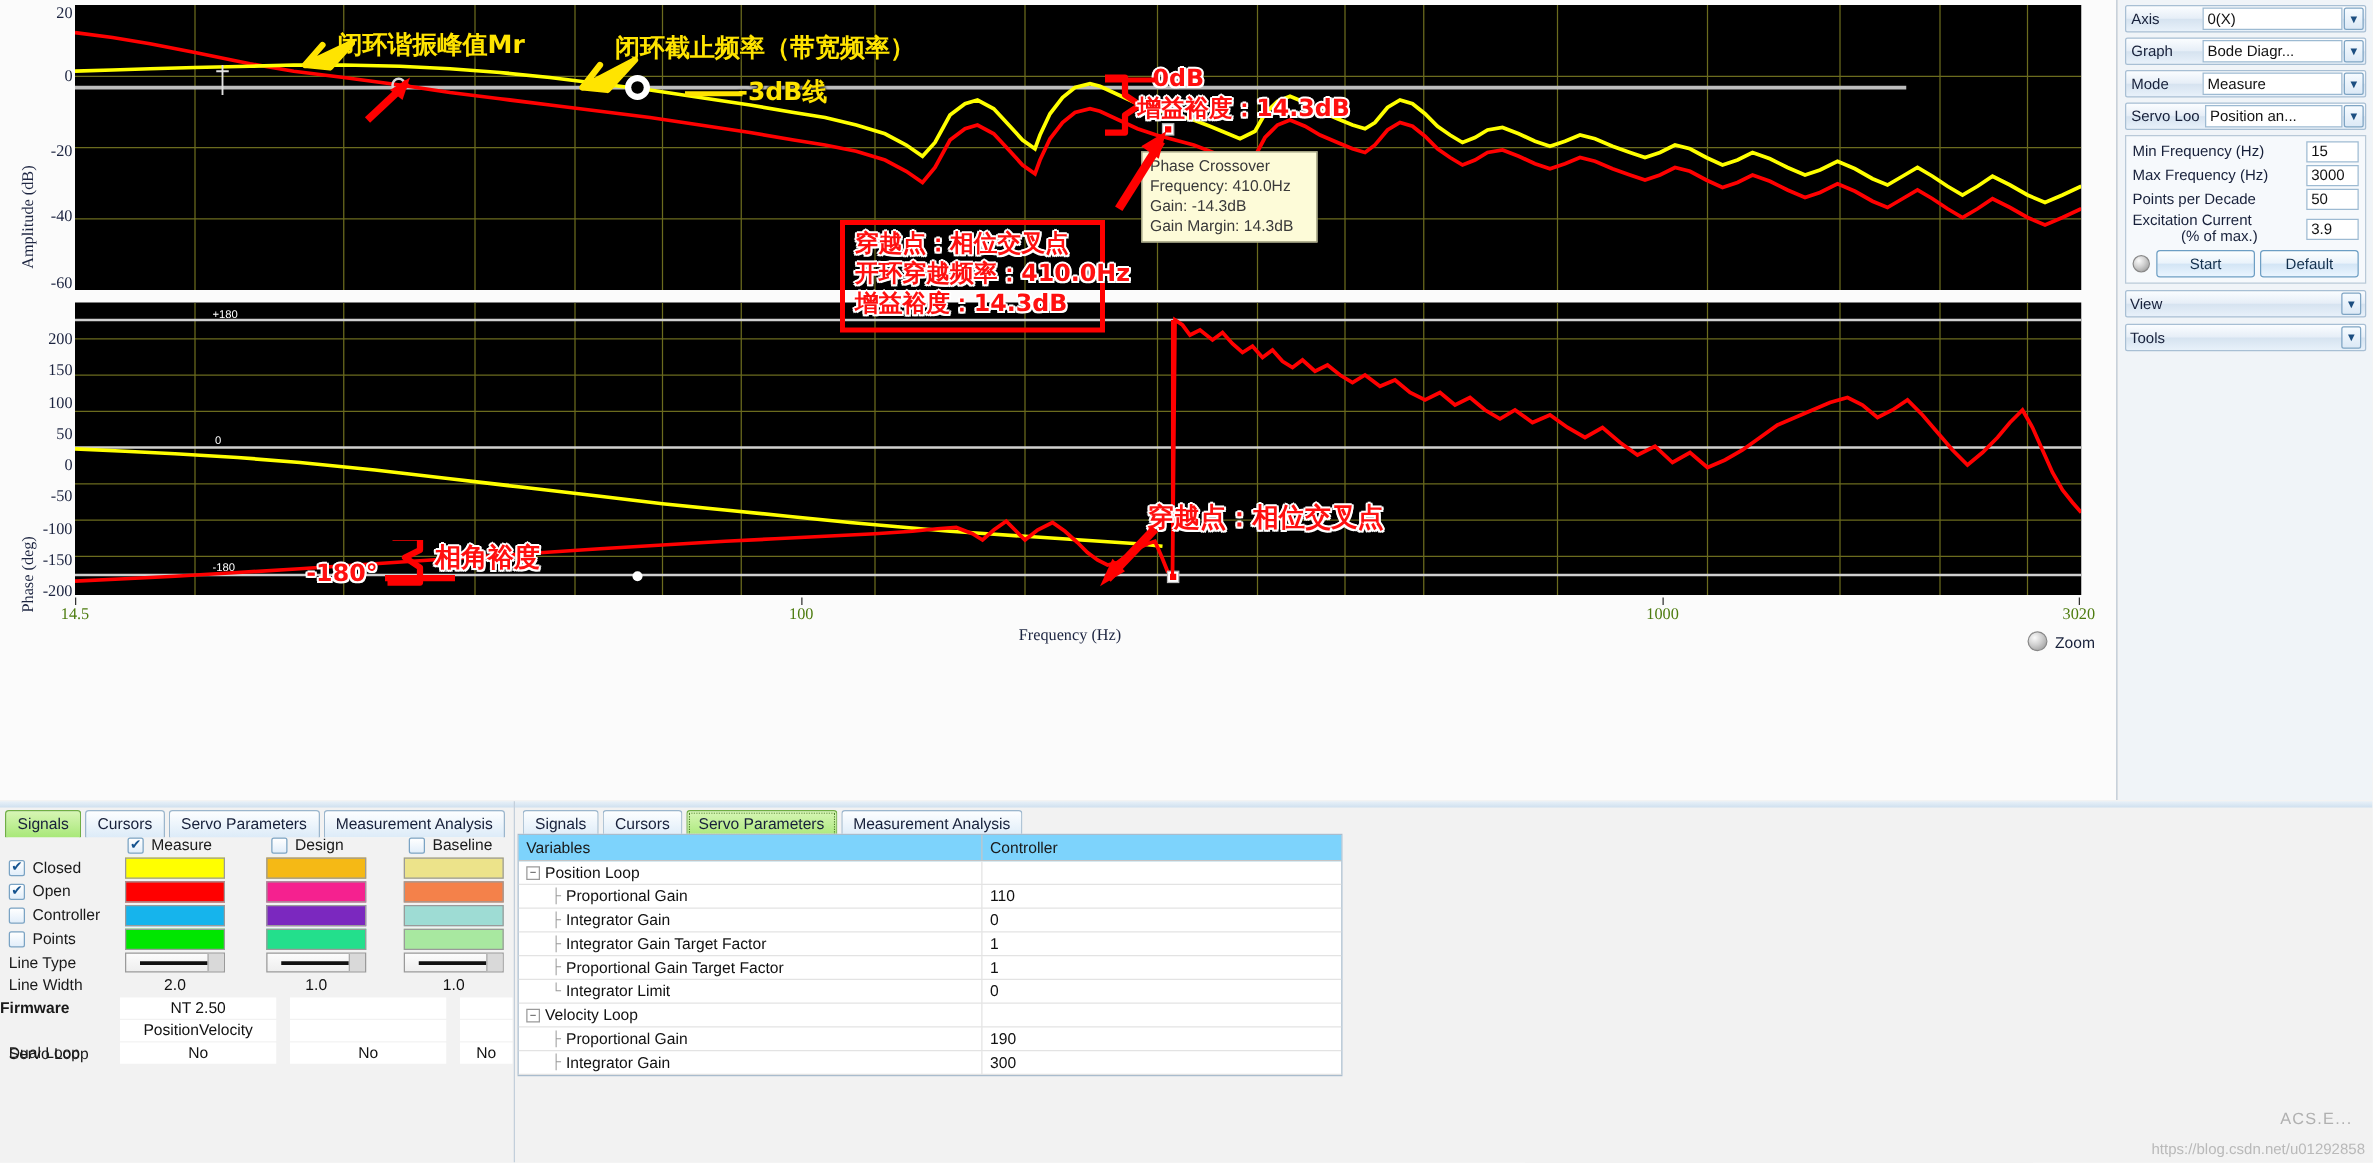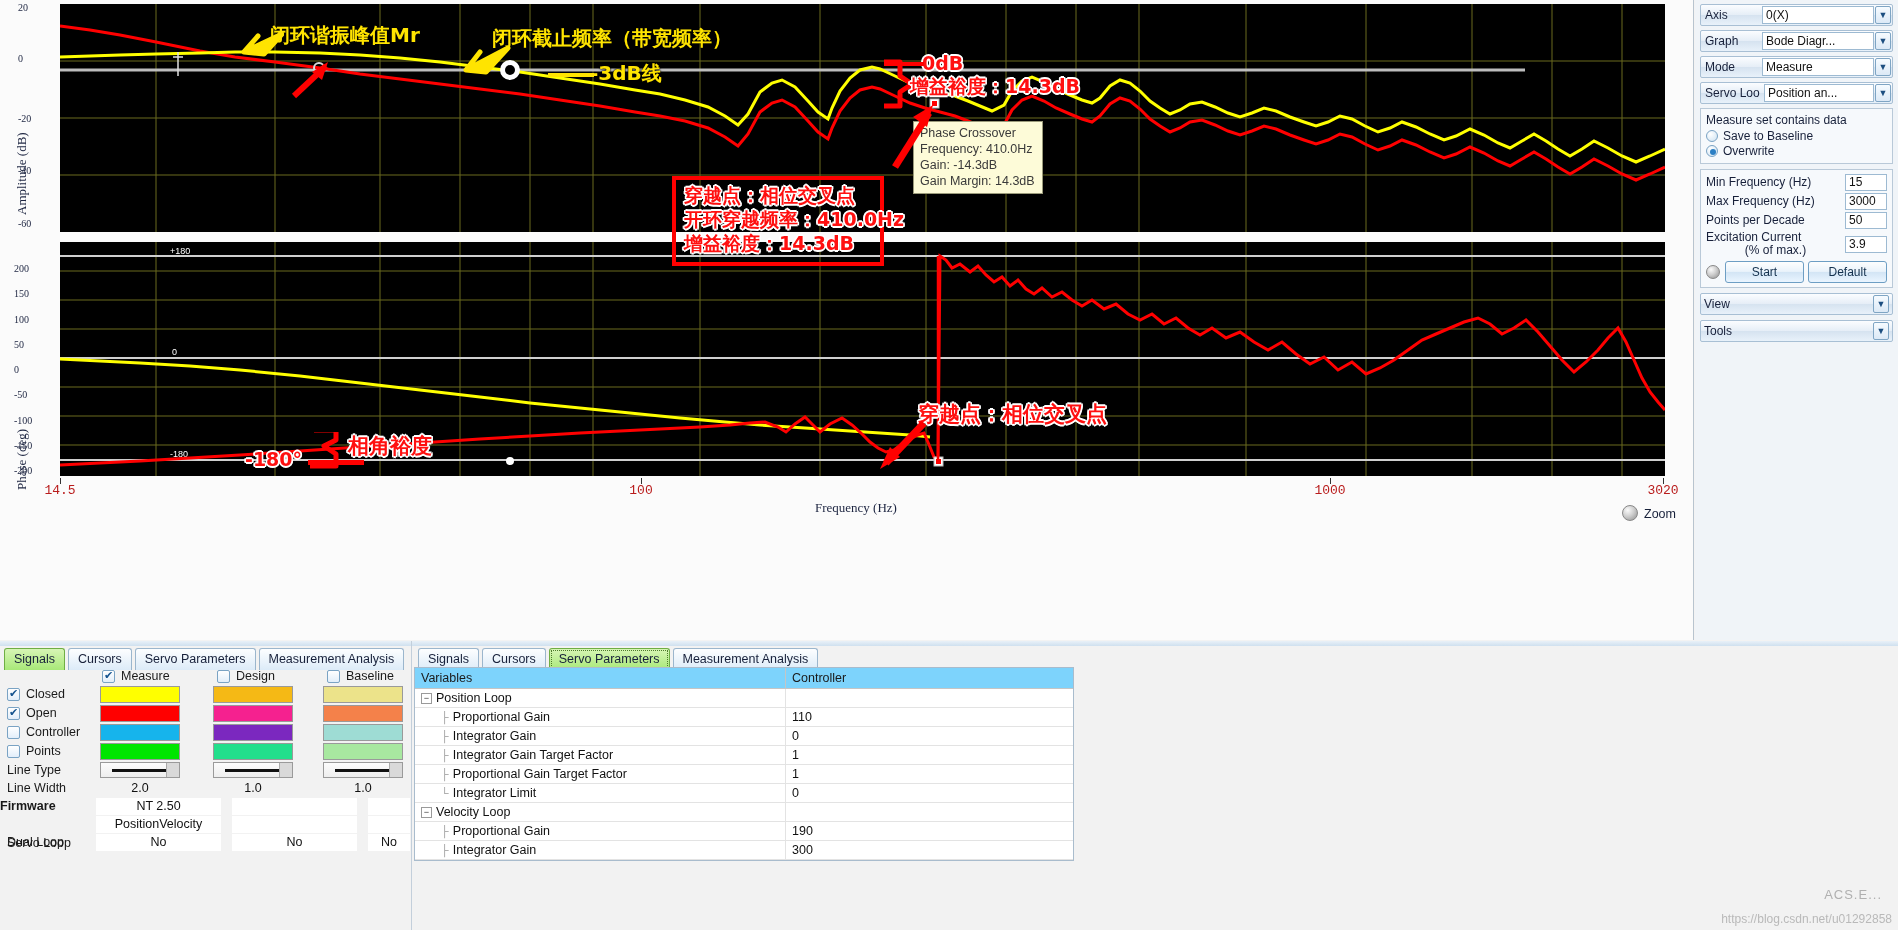--- a/index.html
+++ b/index.html
@@ -24,28 +24,28 @@
     position: absolute;
     font-size: 13px; color: #1c2440;
     font-family: "Liberation Serif", serif;
   }
   .axis-label.vert {
     transform: rotate(-90deg);
     transform-origin: left top;
     white-space: nowrap;
   }
   .ytick {
-    position: absolute; right: 0; 
-    font-size: 10px; color: #1c2440;
+    position: absolute; right: 0; text-align: right;
+    font-size: 13px; color: #1c2440;
     font-family: "Liberation Serif", serif;
     white-space: nowrap;
   }
   .xtick {
-    position: absolute; font-size: 13px; color: #b91c1c;
-    font-family: Liberation Mono, monospace;
+    position: absolute; font-size: 13px; color: #4d7c0f;
+    font-family: Liberation Serif, serif;
     transform: translateX(-50%); white-space: nowrap;
   }
   .xtick-mark { position:absolute; width:1px; height:6px; background:#333; }
 
   
   .ann {
     position: absolute; white-space: nowrap;
     font-family: "DejaVu Sans", "Liberation Sans", sans-serif;
     font-weight: bold;
   }
@@ -362,21 +362,21 @@
     </svg>
 
 
     <div class="ann ann-red" style="left:922px; top:52px;">0dB</div>
     <div style="position:absolute; left:884px; top:62px; width:40px; height:4px; background:#ff0000;"></div>
     <svg style="position:absolute; left:878px; top:58px;" width="46" height="52">
       <path d="M6,4 L22,4 L22,18 L34,26 L22,34 L22,48 L6,48" fill="none" stroke="#ff0000" stroke-width="5" stroke-linejoin="round"></path>
     </svg>
     <div class="ann ann-red" style="left:910px; top:74px;">增益裕度：14.3dB</div>
 
-    <div class="tooltip" style="left:913px; top:121px; width:130px;">
+    <div class="tooltip" style="left:913px; top:121px; width:141px;">
       <div>Phase Crossover</div>
       <div>Frequency: 410.0Hz</div>
       <div>Gain: -14.3dB</div>
       <div>Gain Margin: 14.3dB</div>
     </div>
 
     <svg style="position:absolute; left:885px; top:103px;" width="60" height="70">
       <path d="M10,64 L44,10" stroke="#ff0000" stroke-width="7"></path>
       <path d="M48,2 L28,14 L42,24 Z" fill="#ff0000"></path>
     </svg>
@@ -417,31 +417,20 @@
       <span class="lbl">Mode</span>
       <span class="val">Measure</span>
       <span class="caret">▼</span>
     </div>
     <div class="rowbar">
       <span class="lbl" style="width:62px;">Servo Loo</span>
       <span class="val">Position an...</span>
       <span class="caret">▼</span>
     </div>
 
-    <div class="group-box">
-      <div class="grp-title">Measure set contains data</div>
-      <div class="radio-row">
-        <span class="radio"></span>
-        <span>Save to Baseline</span>
-      </div>
-      <div class="radio-row">
-        <span class="radio on"></span>
-        <span>Overwrite</span>
-      </div>
-    </div>
 
     <div class="group-box">
       <div class="param-row">
         <span class="pn">Min Frequency (Hz)</span>
         <span class="pv">15</span>
       </div>
       <div class="param-row">
         <span class="pn">Max Frequency (Hz)</span>
         <span class="pv">3000</span>
       </div>

